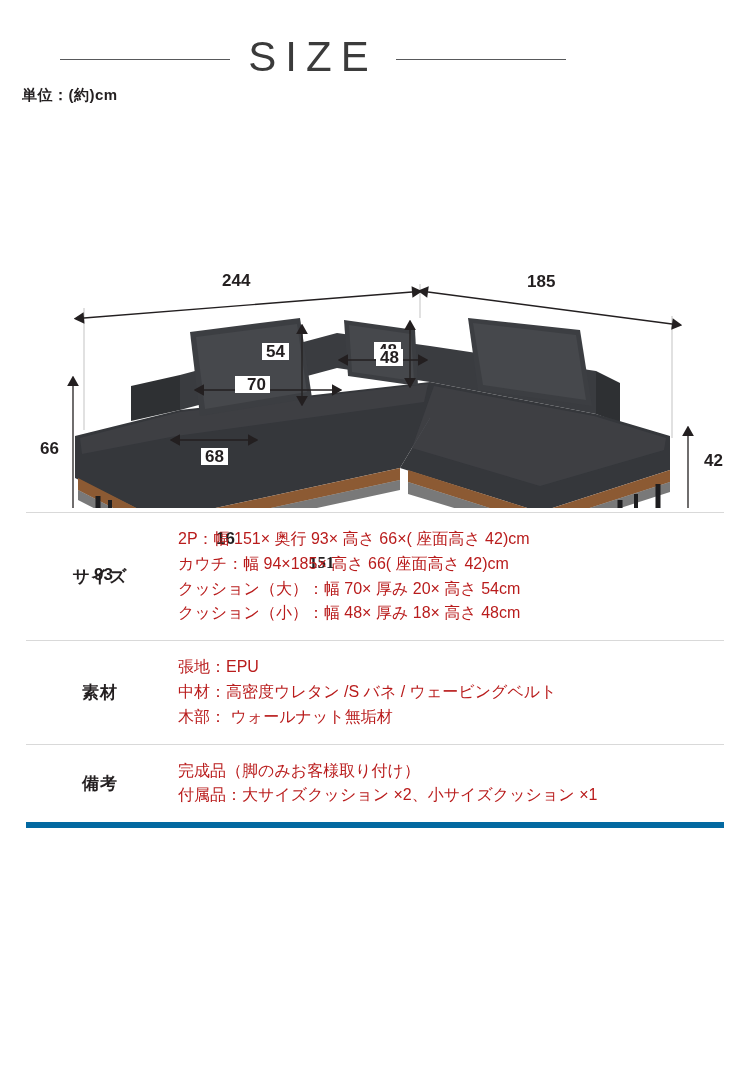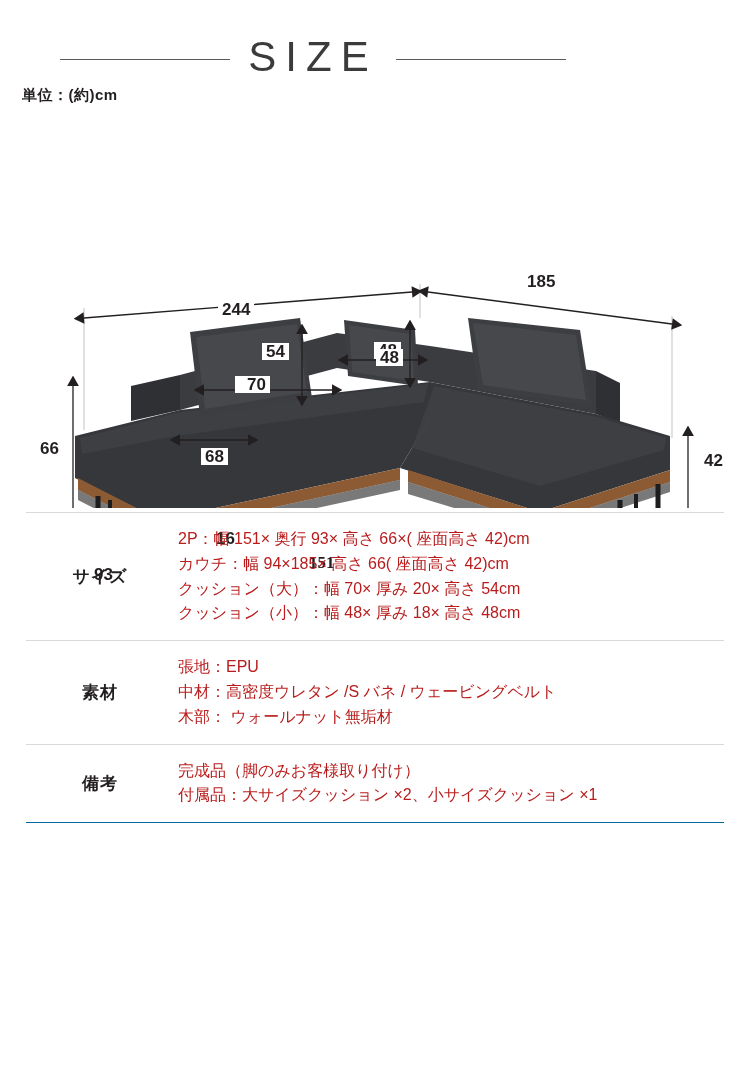--- a/index.html
+++ b/index.html
@@ -80,21 +80,21 @@
     position: absolute;
     top: 512px;
     left: 26px;
     width: 698px;
     border-collapse: collapse;
   }
   .spec-table tr {
     border-top: 1px solid #d9d9d9;
   }
   .spec-table tr:last-child {
-    border-bottom: 1px solid #0369a1;
+    border-bottom: 6px solid #0369a1;
   }
   .spec-table th {
     width: 148px;
     text-align: center;
     vertical-align: middle;
     font-size: 17px;
     font-weight: bold;
     color: #231f20;
     padding: 10px 0;
     letter-spacing: 1px;
@@ -194,21 +194,21 @@
 
     <line x1="192" y1="458" x2="438" y2="404" stroke="#231f20" stroke-width="1.3" marker-start="url(#arrL)" marker-end="url(#arrR)"></line>
 
     <line x1="84" y1="444" x2="180" y2="472" stroke="#231f20" stroke-width="1.3" marker-start="url(#arrL)" marker-end="url(#arrR)"></line>
 
     <line x1="84" y1="190" x2="84" y2="312" stroke="#231f20" stroke-width="0.6" opacity="0.45"></line>
     <line x1="420" y1="166" x2="420" y2="200" stroke="#231f20" stroke-width="0.6" opacity="0.45"></line>
     <line x1="672" y1="198" x2="672" y2="320" stroke="#231f20" stroke-width="0.6" opacity="0.45"></line>
   </svg>
 
-  <div class="dim-label" style="left:218px; top:154px;margin-top:29px;">244</div>
+  <div class="dim-label" style="left:218px; top:154px;">244</div>
   <div class="dim-label" style="left:523px; top:155px;">185</div>
   <div class="dim-label" style="left:262px; top:225px;">54</div>
   <div class="dim-label" style="left:374px; top:224px;">48</div>
   <div class="dim-label" style="left:235px; top:258px;padding-left:12px;">70</div>
 
   <div class="dim-label" style="left:36px; top:322px;">66</div>
   <div class="dim-label" style="left:180px; top:330px;margin-left:21px;">68</div>
   <div class="dim-label" style="left:700px; top:334px;">42</div>
   <div class="dim-label" style="left:212px; top:412px;">16</div>
   <div class="dim-label" style="left:305px; top:436px;font-family:Liberation Serif, serif;">151</div>

